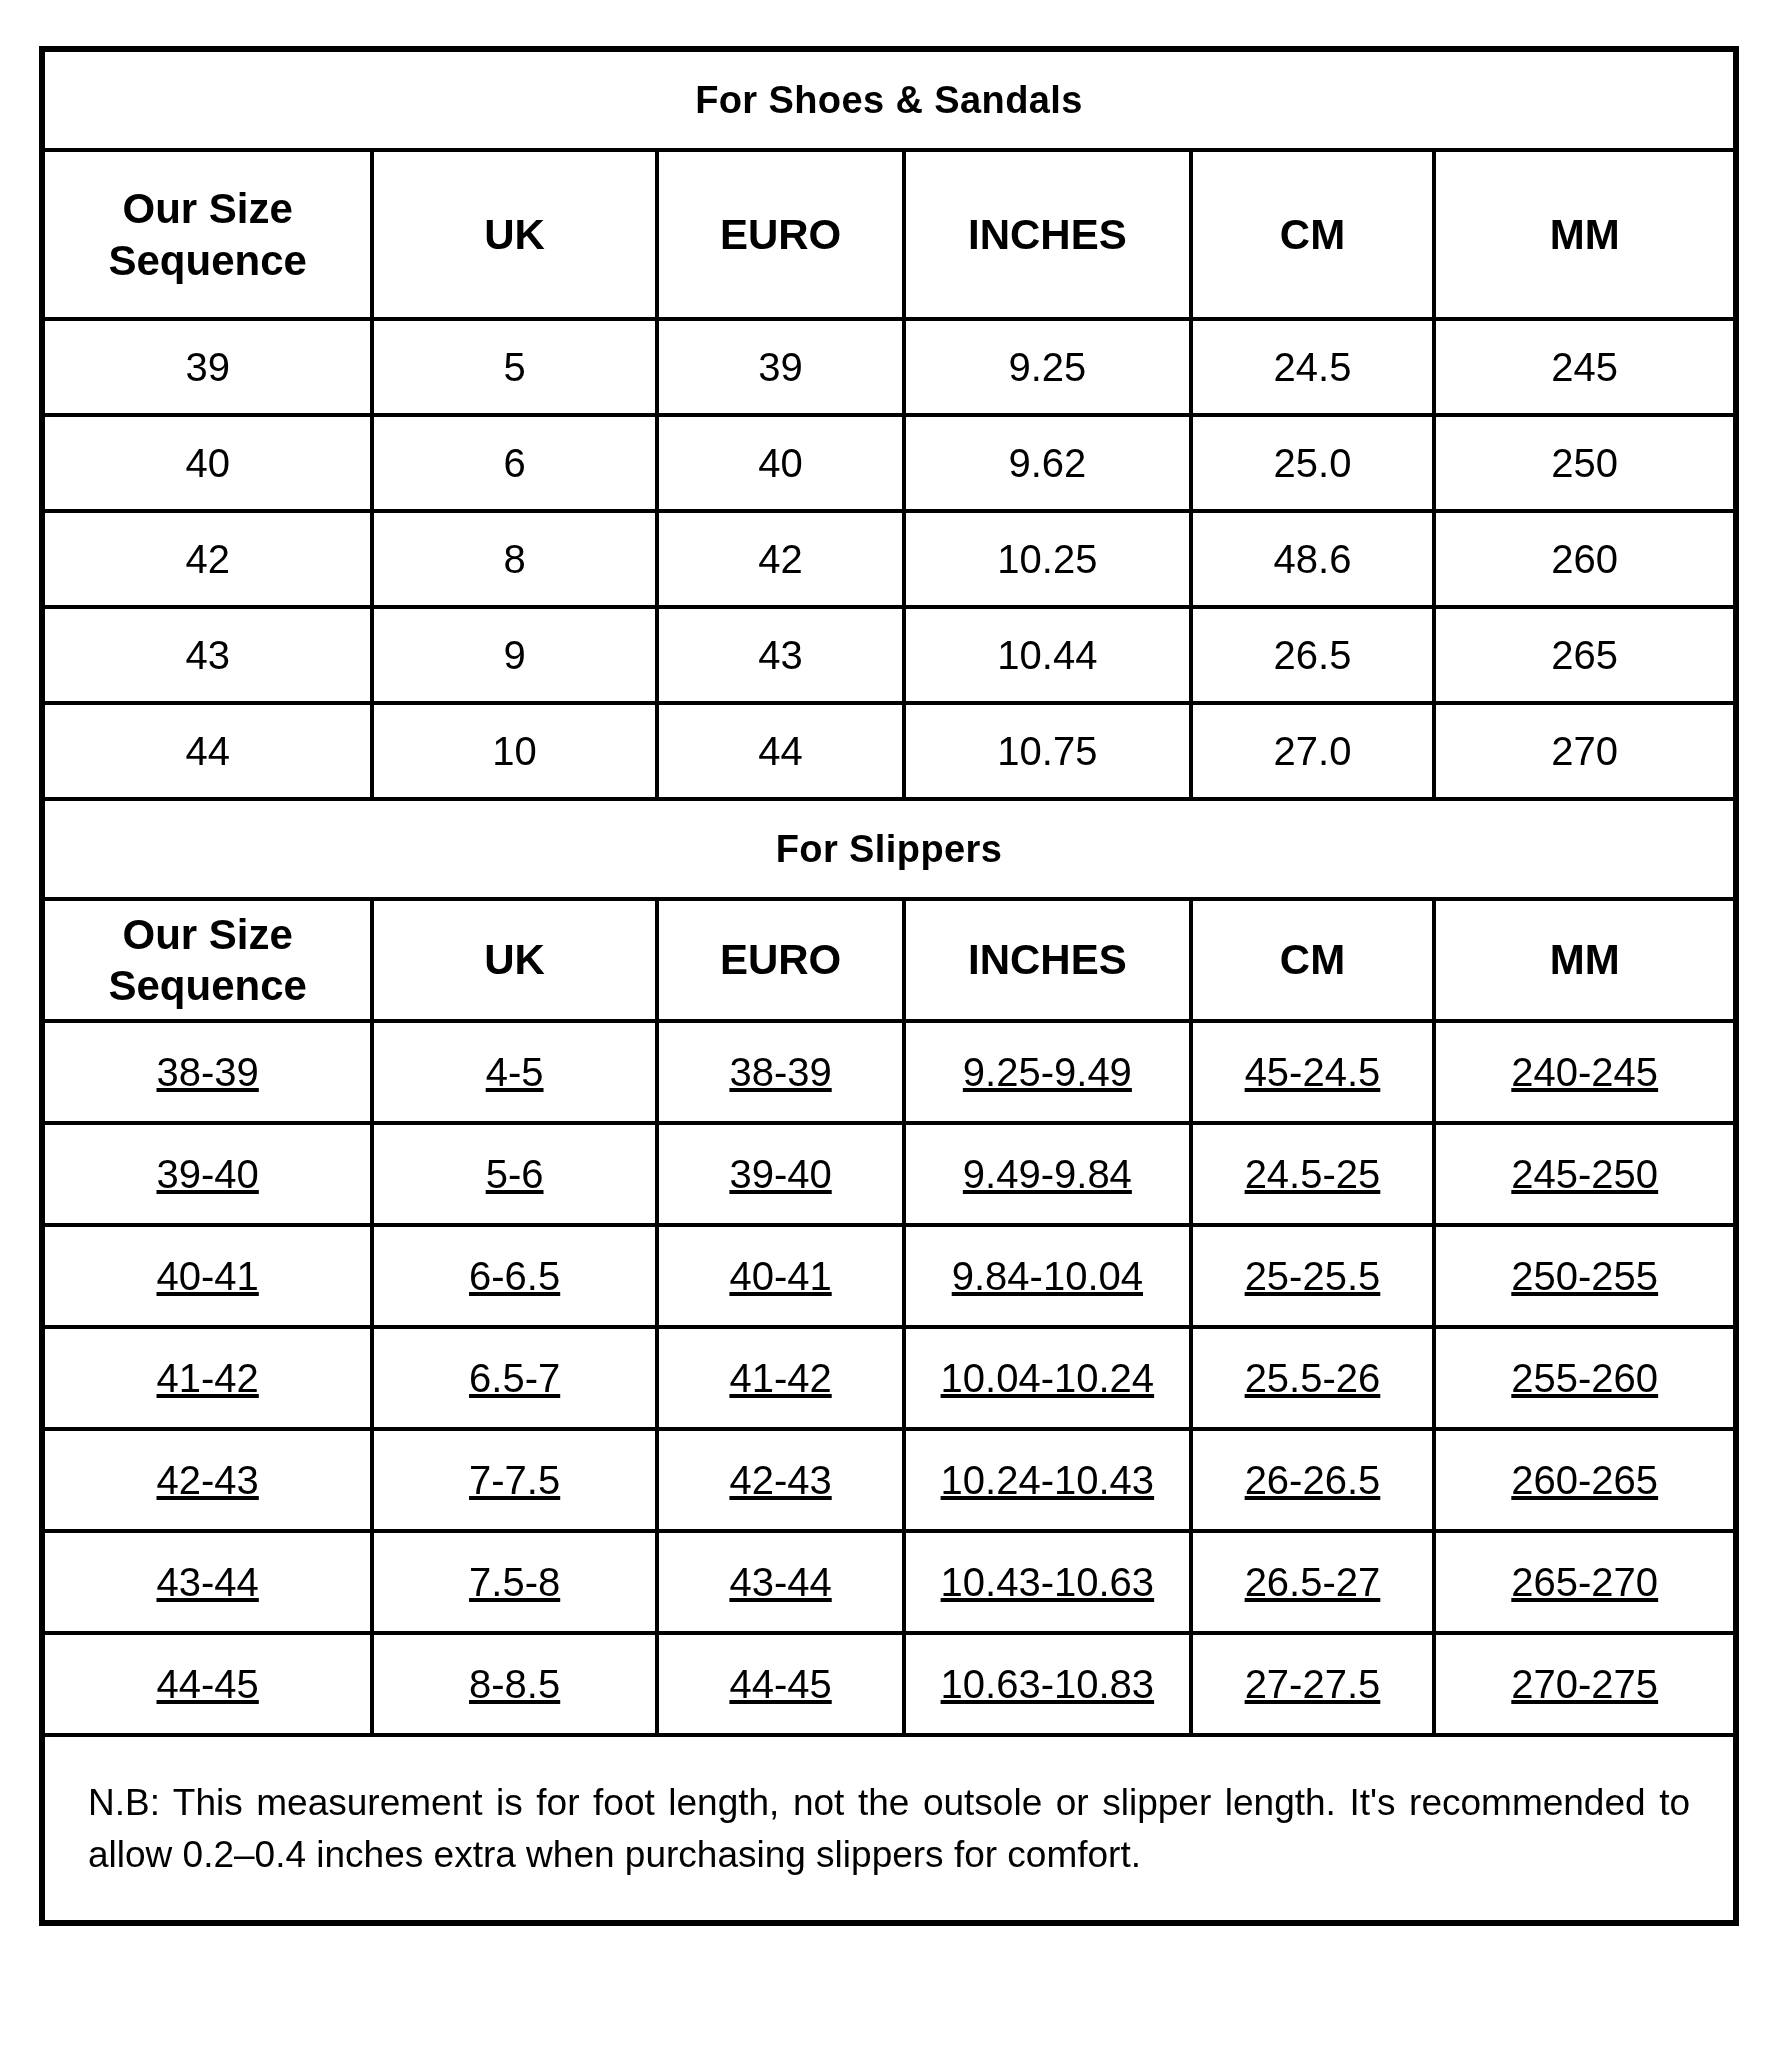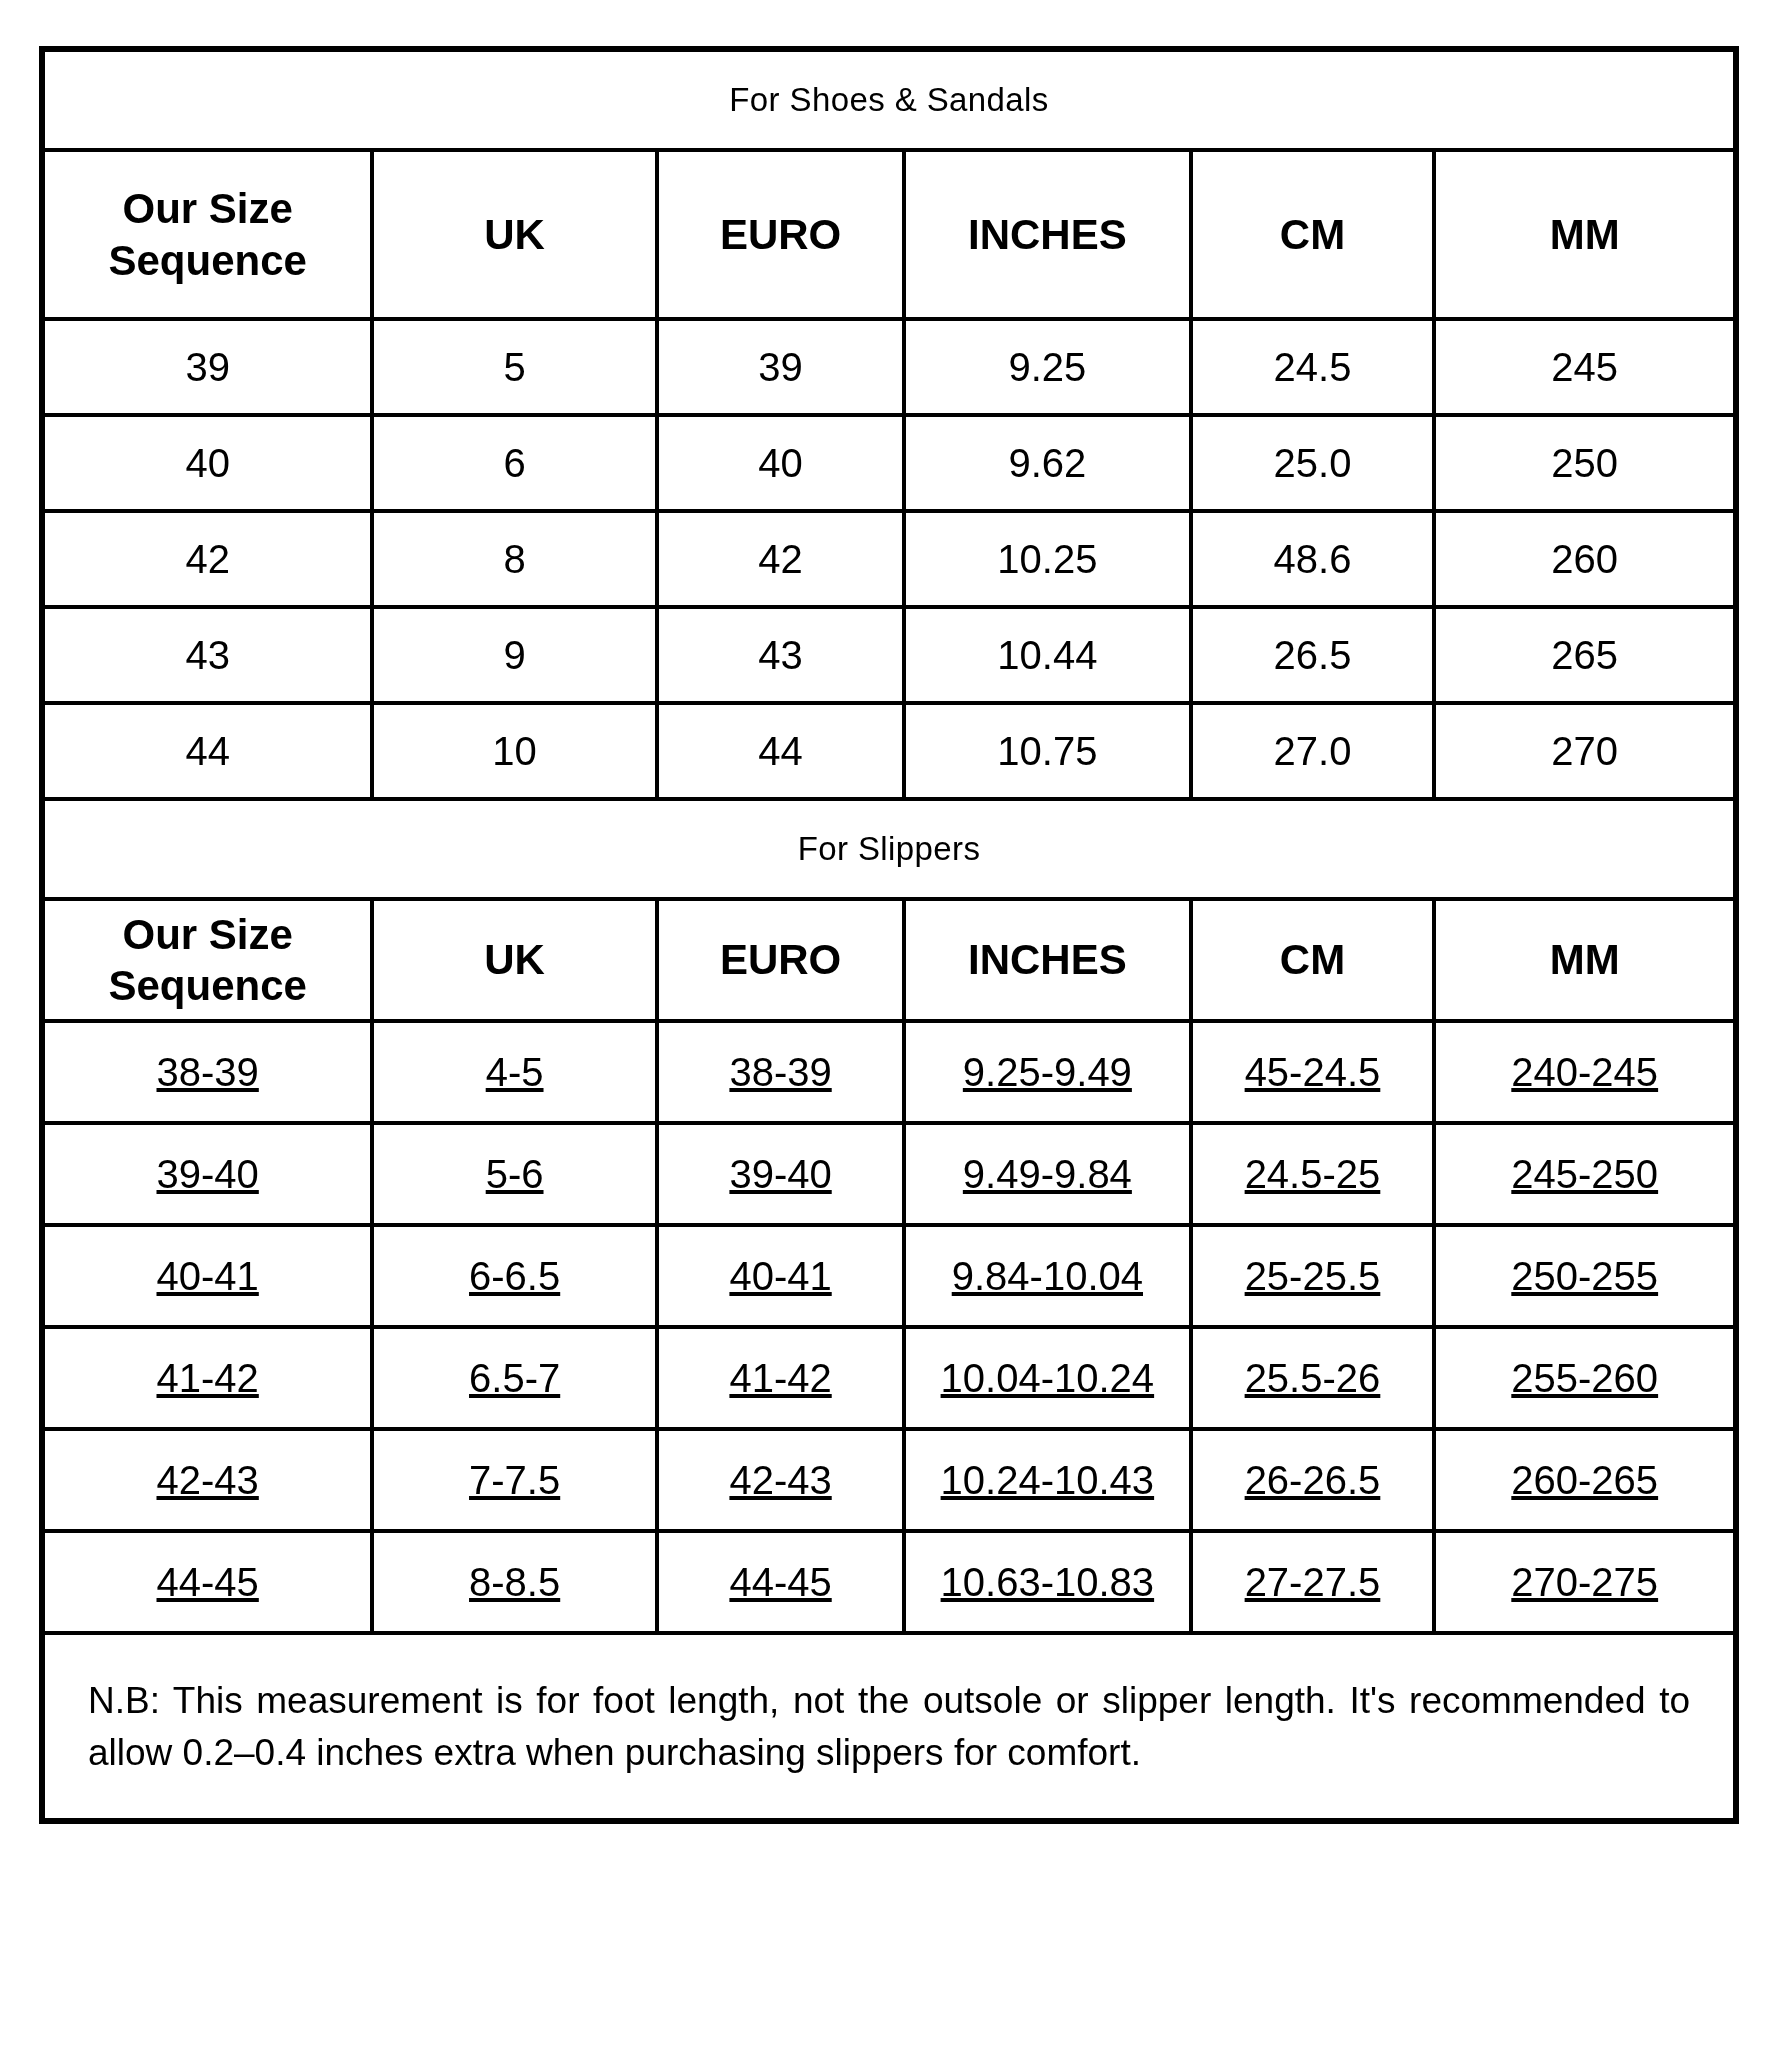--- a/index.html
+++ b/index.html
@@ -25,22 +25,22 @@
   }
   .chart td, .chart th {
     border: 4.5px solid #000000;
     text-align: center;
     vertical-align: middle;
     padding: 0;
     overflow: hidden;
   }
   tr.title-row td {
     height: 96px;
-    font-size: 33px;
-    font-weight: normal;
+    font-size: 38px;
+    font-weight: bold;
     letter-spacing: 0.4px;
   }
   tr.header-row th {
     font-size: 42px;
     font-weight: bold;
     line-height: 1.22;
     padding: 0 15px;
   }
   tr.header-row.h1 th { height: 165px; }
   tr.header-row.h2 th { height: 118px; }
@@ -175,20 +175,28 @@
   </tr>
   <tr class="data-row d2">
     <td>42-43</td>
     <td>7-7.5</td>
     <td>42-43</td>
     <td>10.24-10.43</td>
     <td>26-26.5</td>
     <td>260-265</td>
   </tr>
   <tr class="data-row d2">
+    <td>43-44</td>
+    <td>7.5-8</td>
+    <td>43-44</td>
+    <td>10.43-10.63</td>
+    <td>26.5-27</td>
+    <td>265-270</td>
+  </tr>
+  <tr class="data-row d2">
     <td>44-45</td>
     <td>8-8.5</td>
     <td>44-45</td>
     <td>10.63-10.83</td>
     <td>27-27.5</td>
     <td>270-275</td>
   </tr>
 
   <tr class="note-row">
     <td colspan="6">N.B: This measurement is for foot length, not the outsole or slipper length. It's recommended to allow 0.2–0.4 inches extra when purchasing slippers for comfort.</td>

